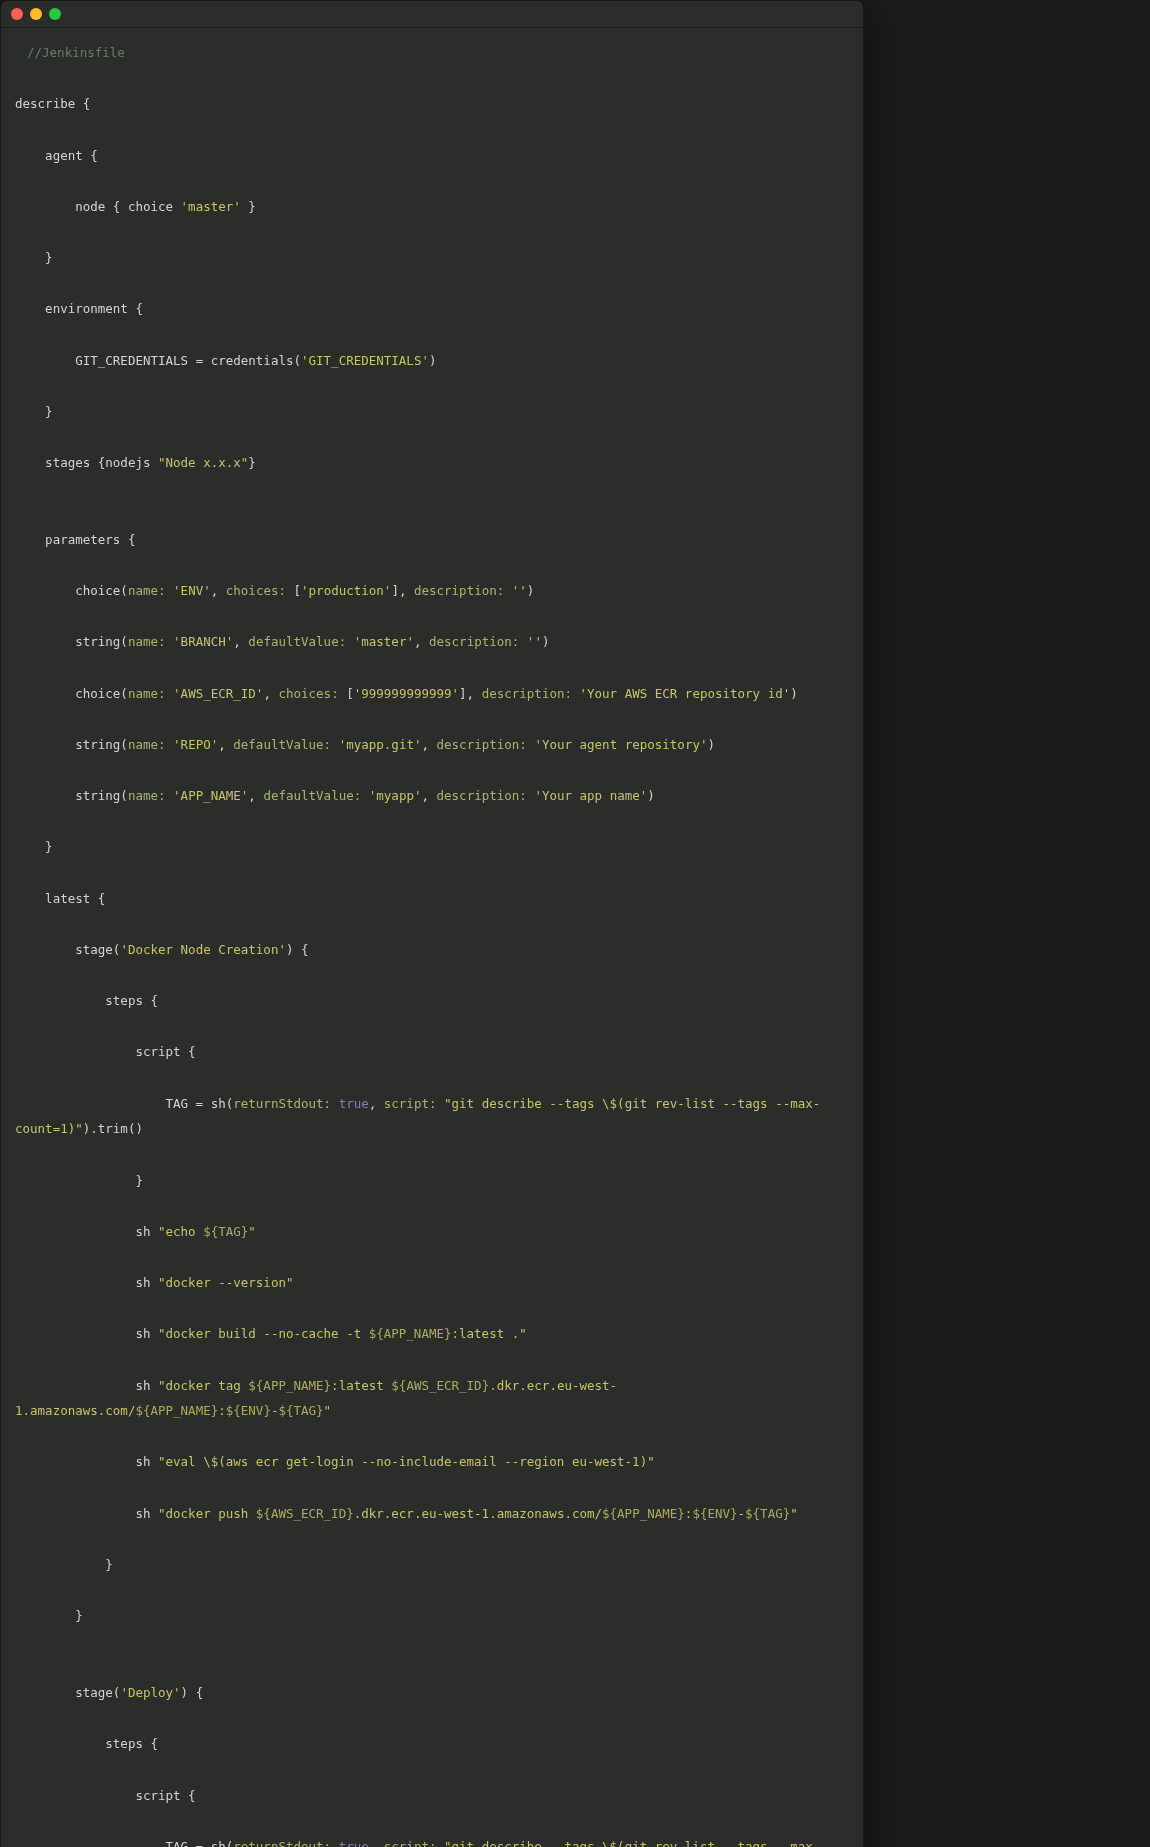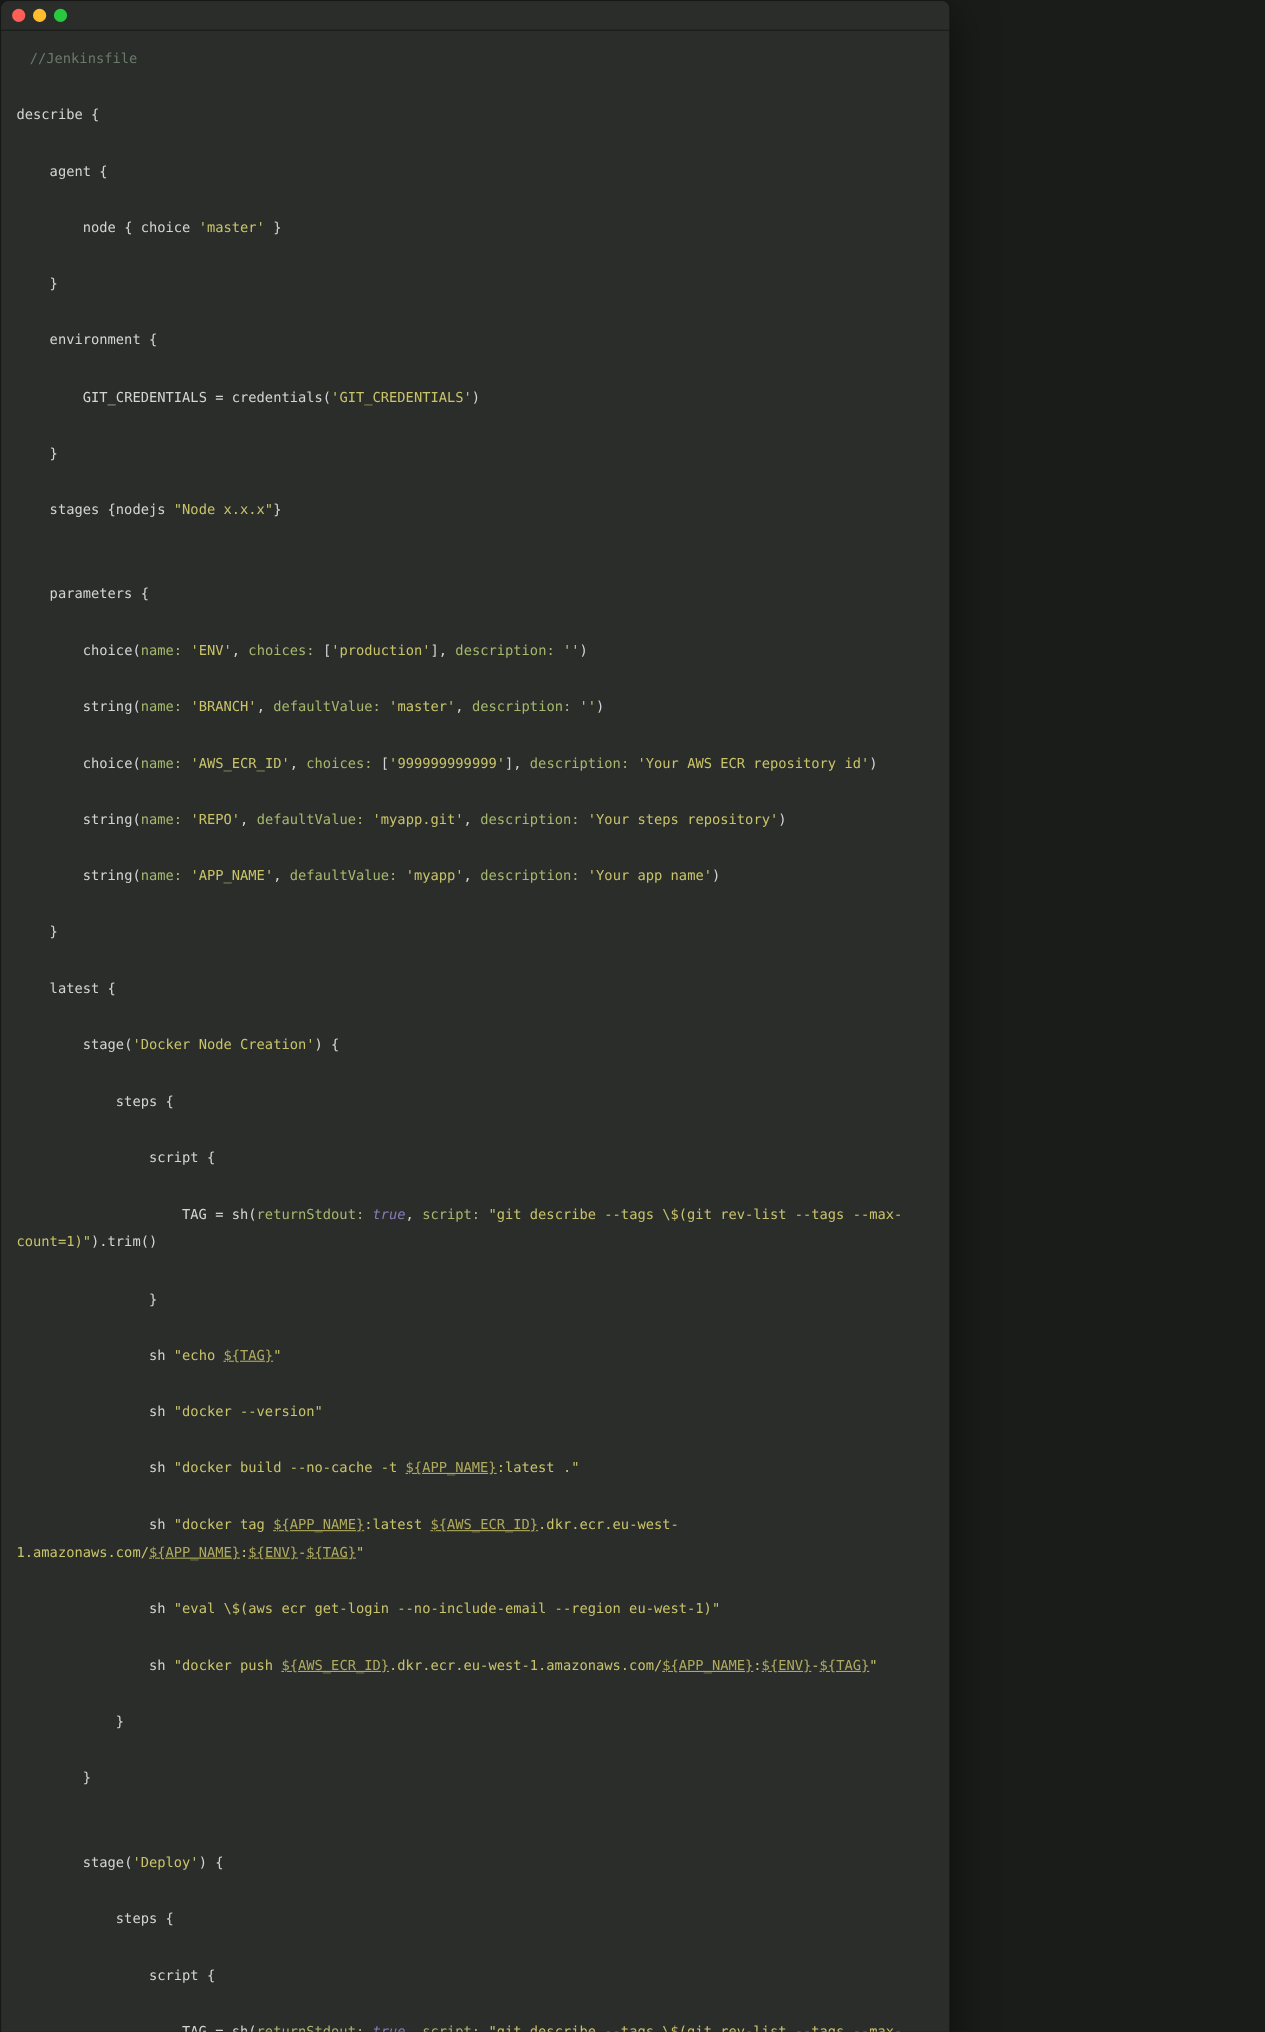--- a/index.html
+++ b/index.html
@@ -48,23 +48,23 @@
     padding:12px 14px 24px 14px;
     font-family:ui-monospace,SFMono-Regular,Menlo,Consolas,monospace;
     font-size:12.5px;
     line-height:2.05;
     color:var(--fg);
     white-space:pre-wrap;
     word-break:break-word;
   }
   .c{color:var(--comment);margin-left:12px;}
   .s{color:var(--str);}
-  .s2{color:var(--str2);text-decoration:underline;}
+  .s2{color:var(--str2);}
   .k{color:var(--kw);}
-  .l{color:var(--lit);font-style:italic;}
+  .l{color:var(--lit);}
 </style>
 </head>
 <body>
 
 <div class="window">
   <div class="titlebar">
     <div class="dot red"></div>
     <div class="dot yellow"></div>
     <div class="dot green"></div>
   </div>
@@ -88,21 +88,21 @@
 
 
 <span>    parameters {</span>
 
 <span>        choice(</span><span class="k">name:</span> <span class="s">'ENV'</span><span>, </span><span class="k">choices:</span><span> [</span><span class="s">'production'</span><span>], </span><span class="k">description:</span> <span class="s">''</span><span>)</span>
 
 <span>        string(</span><span class="k">name:</span> <span class="s">'BRANCH'</span><span>, </span><span class="k">defaultValue:</span> <span class="s">'master'</span><span>, </span><span class="k">description:</span> <span class="s">''</span><span>)</span>
 
 <span>        choice(</span><span class="k">name:</span> <span class="s">'AWS_ECR_ID'</span><span>, </span><span class="k">choices:</span><span> [</span><span class="s">'999999999999'</span><span>], </span><span class="k">description:</span> <span class="s">'Your AWS ECR repository id'</span><span>)</span>
 
-<span>        string(</span><span class="k">name:</span> <span class="s">'REPO'</span><span>, </span><span class="k">defaultValue:</span> <span class="s">'myapp.git'</span><span>, </span><span class="k">description:</span> <span class="s">'Your steps repository'</span><span>)</span>
+<span>        string(</span><span class="k">name:</span> <span class="s">'REPO'</span><span>, </span><span class="k">defaultValue:</span> <span class="s">'myapp.git'</span><span>, </span><span class="k">description:</span> <span class="s">'Your agent repository'</span><span>)</span>
 
 <span>        string(</span><span class="k">name:</span> <span class="s">'APP_NAME'</span><span>, </span><span class="k">defaultValue:</span> <span class="s">'myapp'</span><span>, </span><span class="k">description:</span> <span class="s">'Your app name'</span><span>)</span>
 
 <span>    }</span>
 
 <span>    latest {</span>
 
 <span>        stage(</span><span class="s">'Docker Node Creation'</span><span>) {</span>
 
 <span>            steps {</span>

